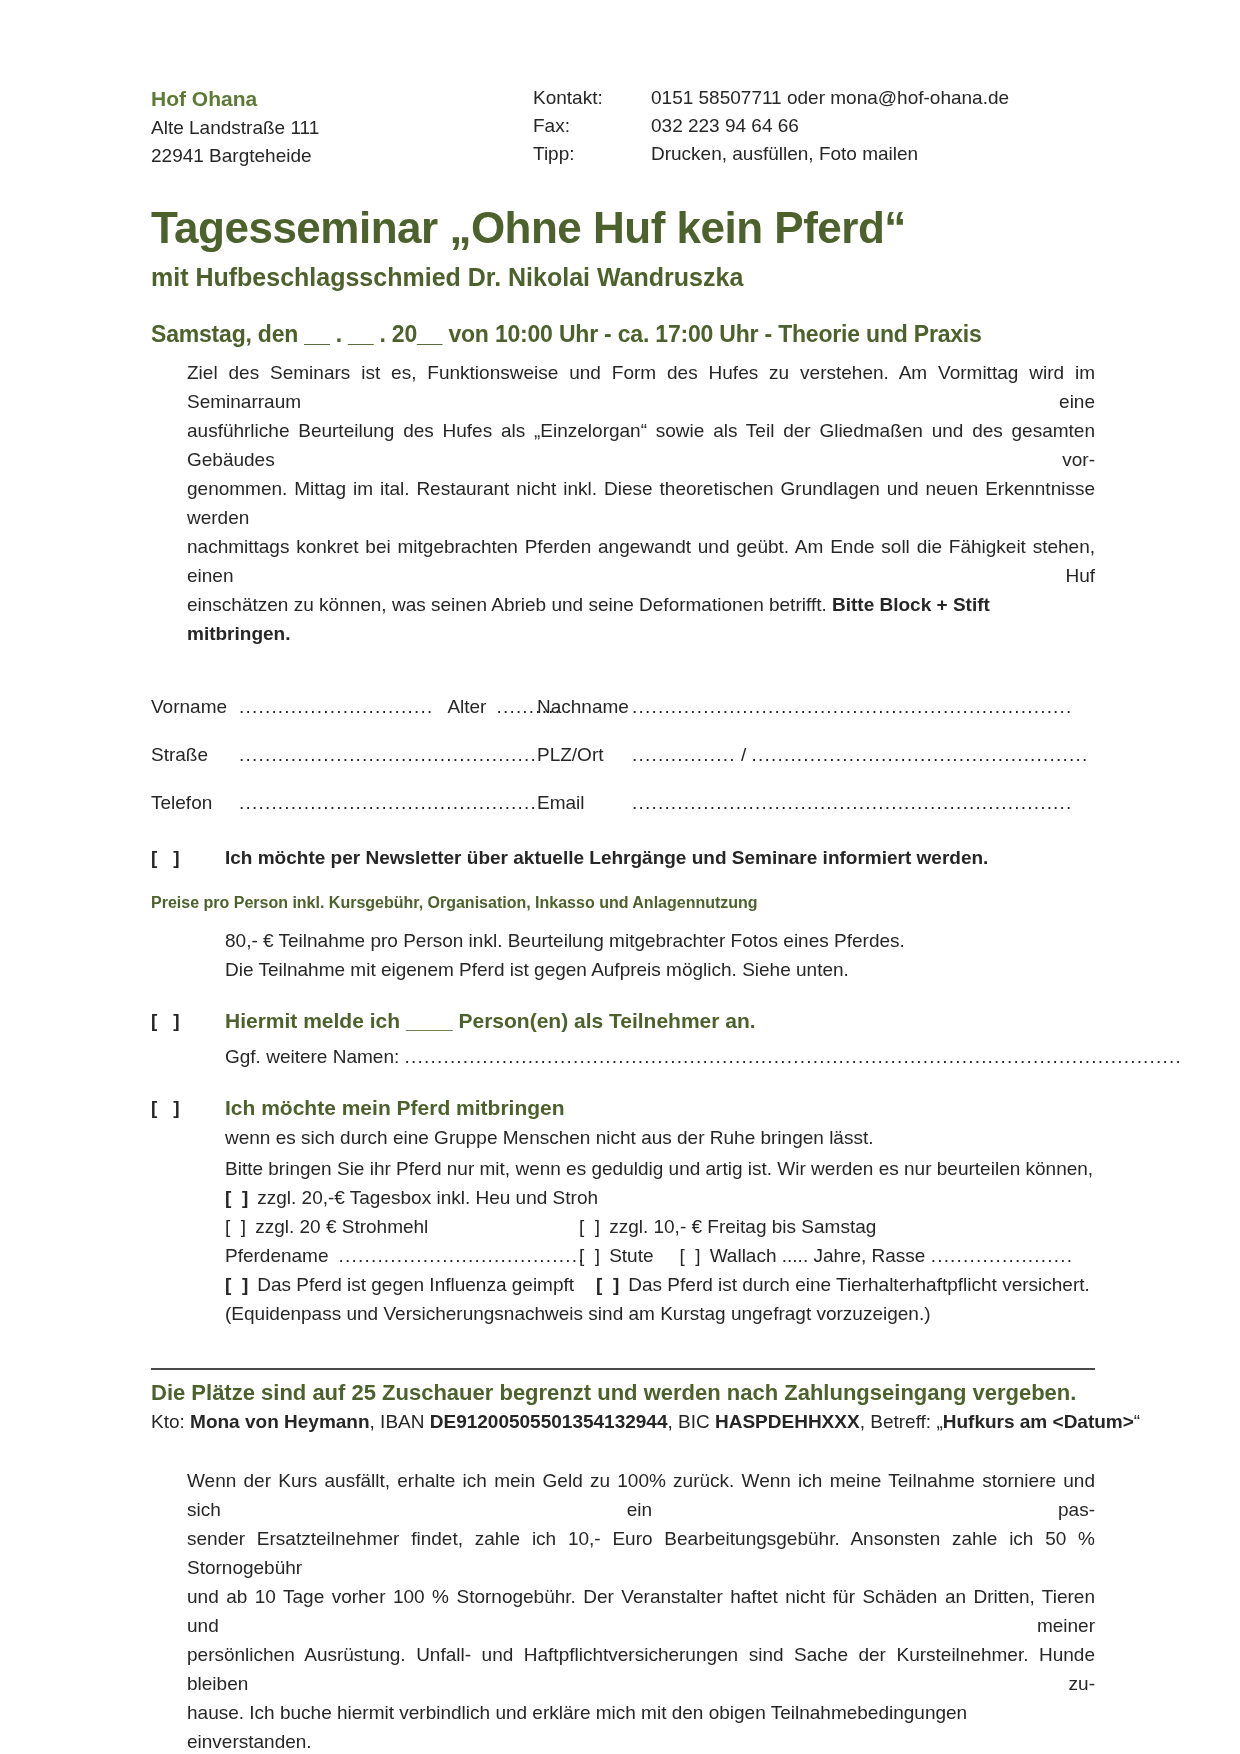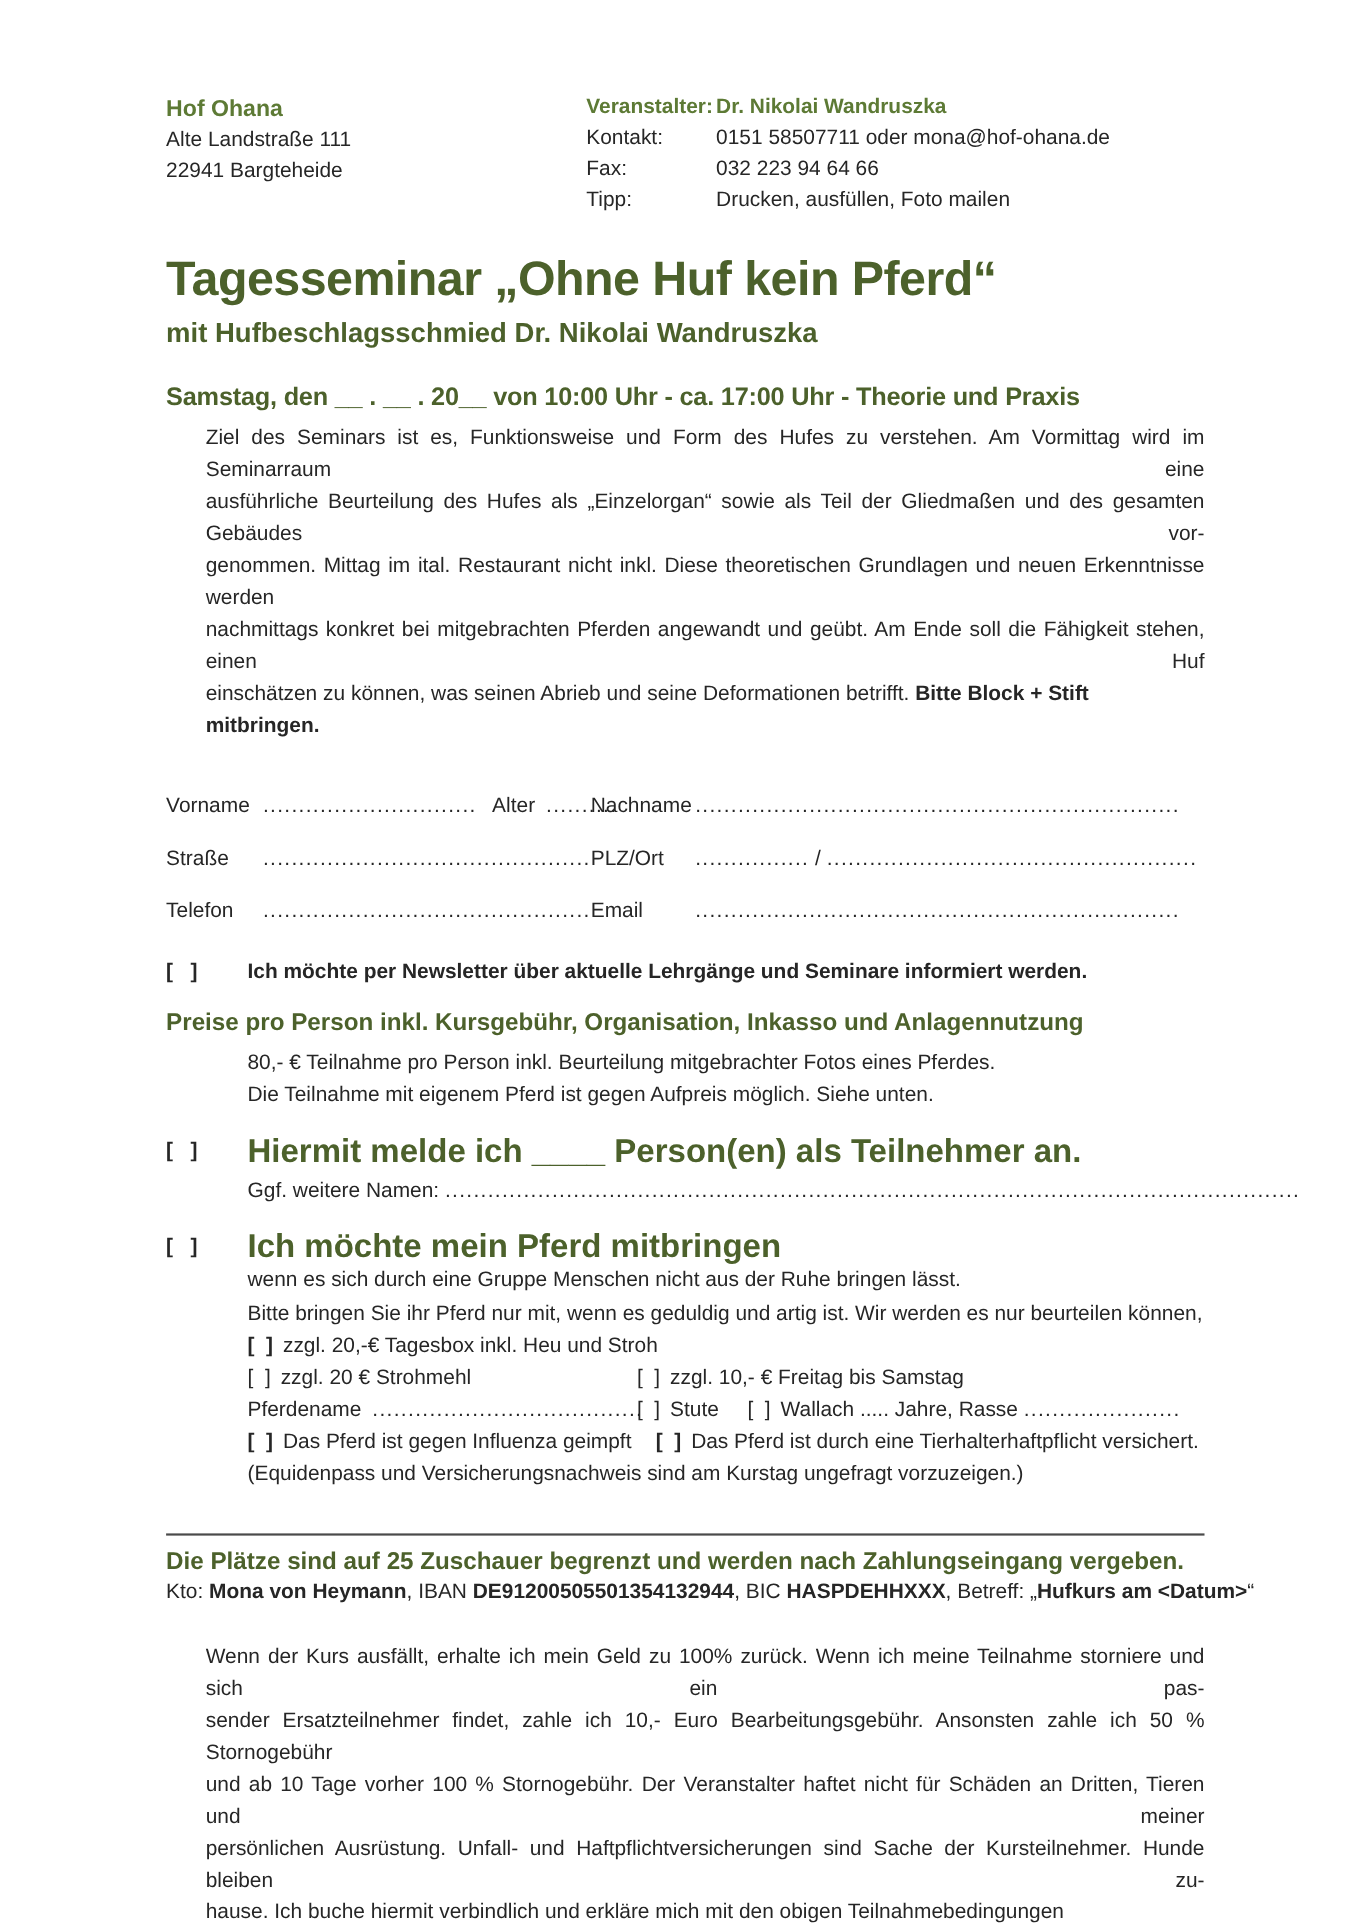--- a/index.html
+++ b/index.html
@@ -37,24 +37,24 @@
   .fcol-r { flex:1; white-space:nowrap; }
   .flabel { display:inline-block; }
   .wl { width:88px; }
   .wr { width:95px; }
   .midlbl { margin-left:14px; margin-right:10px; }
   .dots { letter-spacing:1.2px; }
 
   .cbrow { display:flex; font-size:19px; line-height:29px; }
   .cb { flex:0 0 74px; width:74px; white-space:pre; font-weight:bold; }
   .nl-label { font-weight:bold; }
-  .sect-h { font-size:30px; line-height:30px; font-weight:bold; color:#4c612b; }
+  .sect-h { font-size:21px; line-height:30px; font-weight:bold; color:#4c612b; }
   .cbrow.sect { line-height:30px; }
 
-  .g-head { margin-top:16px; font-size:22px; line-height:30px; font-weight:bold; color:#4c612b; }
+  .g-head { margin-top:16px; font-size:16px; line-height:30px; font-weight:bold; color:#4c612b; }
   .indent { margin-left:74px; font-size:19px; line-height:29px; }
   .cbs { white-space:pre; margin-right:9px; }
   .cbs.b { font-weight:bold; }
   .grp { display:inline-block; white-space:nowrap; }
   .w354 { width:354px; }
   .optline { white-space:nowrap; }
 
   .divider { margin-top:40px; border-top:2px solid #4a4a4a; height:0; width:100%; }
   .limit { margin-top:8px; font-size:22px; line-height:29px; font-weight:bold; color:#4c612b; }
   .kto { font-size:19px; line-height:29px; white-space:nowrap; }
@@ -67,24 +67,20 @@
 <div class="page">
   <div class="content">
 
     <div class="hdr">
       <div class="hdr-left">
         <div class="org">Hof Ohana</div>
         <div class="addr">Alte Landstraße 111</div>
         <div class="addr">22941 Bargteheide</div>
       </div>
       <div class="hdr-right">
-        <div class="inforow green">
-            <span class="il">Veranstalter:</span>
-            <span class="iv">Dr. Nikolai Wandruszka</span>
-          </div>
         <div class="inforow">
             <span class="il">Kontakt:</span>
             <span class="iv">0151 58507711 oder mona@hof-ohana.de</span>
           </div>
         <div class="inforow">
             <span class="il">Fax:</span>
             <span class="iv">032 223 94 64 66</span>
           </div>
         <div class="inforow">
             <span class="il">Tipp:</span>

